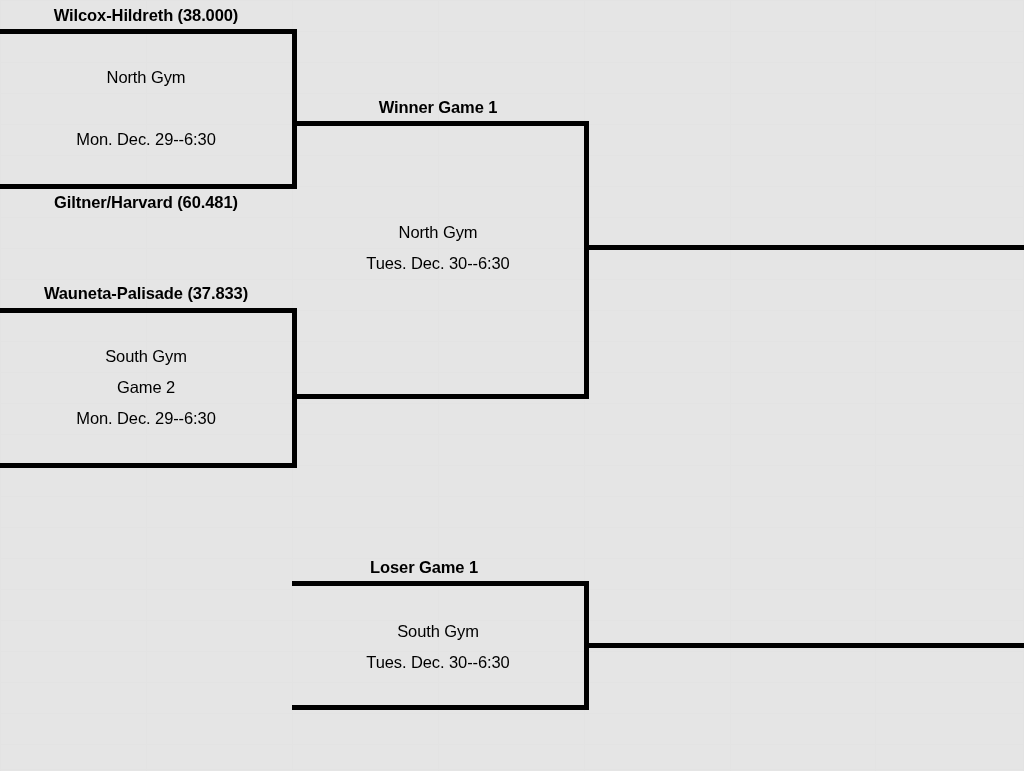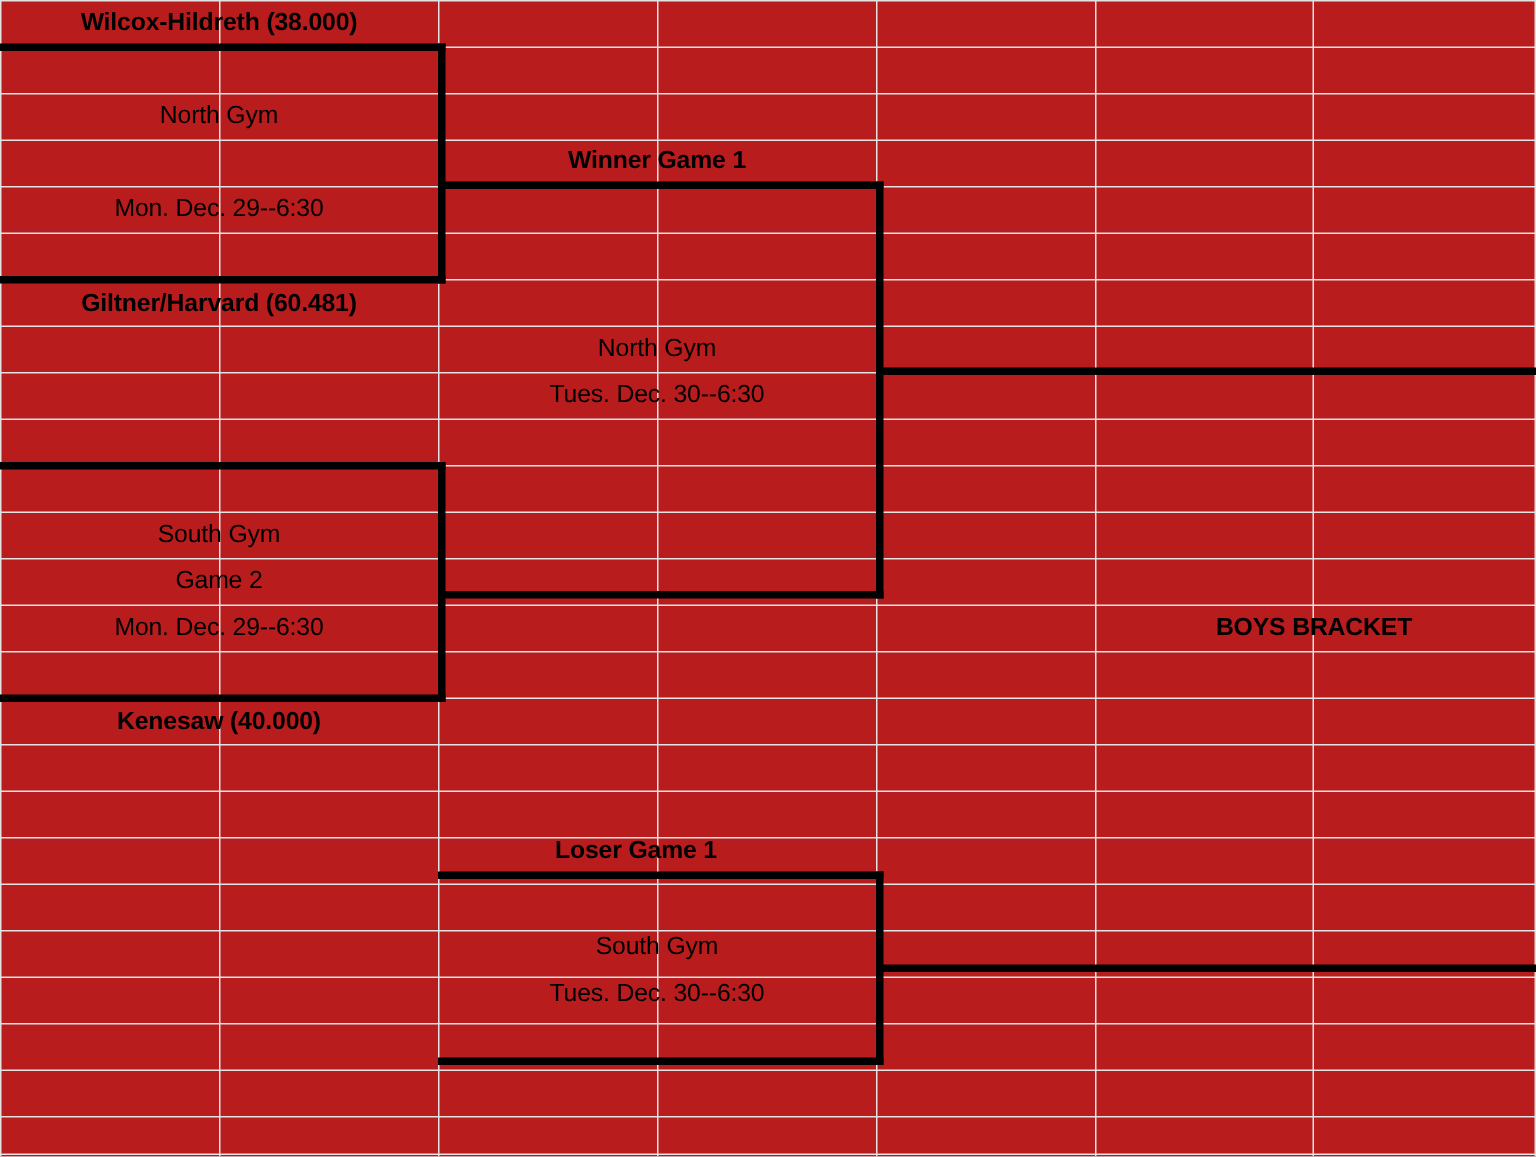--- a/index.html
+++ b/index.html
@@ -8,21 +8,21 @@
     padding: 0;
     background: #ffffff;
   }
   body {
     font-family: "Liberation Sans", sans-serif;
   }
   #sheet {
     position: relative;
     width: 1024px;
     height: 771px;
-    background: #b91c1c;
+    background: #e5e5e5;
     overflow: hidden;
   }
   
   .gridline-v {
     position: absolute;
     top: 0;
     width: 1px;
     height: 771px;
     background: #e3e3e3;
   }
@@ -122,28 +122,27 @@
   <div class="bracket-h" style="left:292px;top:581px;width:297px"></div>
   <div class="bracket-h" style="left:292px;top:705px;width:297px"></div>
   <div class="bracket-v" style="left:584px;top:581px;height:129px"></div>
   <div class="bracket-h" style="left:584px;top:643px;width:440px"></div>
 
   <div class="cell bold" style="left:0px;top:0px;width:292px;height:30px">Wilcox-Hildreth (38.000)</div>
   <div class="cell plain" style="left:0px;top:62px;width:292px;height:31px">North Gym</div>
   <div class="cell plain" style="left:0px;top:124px;width:292px;height:31px">Mon. Dec. 29--6:30</div>
   <div class="cell bold" style="left:0px;top:188px;width:292px;height:29px">Giltner/Harvard (60.481)</div>
 
+  <div class="cell bold" style="left:0px;top:279px;width:292px;height:29px">Wauneta-Palisade (37.833)</div>
   <div class="cell plain" style="left:0px;top:341px;width:292px;height:31px">South Gym</div>
   <div class="cell plain" style="left:0px;top:372px;width:292px;height:31px">Game 2</div>
   <div class="cell plain" style="left:0px;top:403px;width:292px;height:31px">Mon. Dec. 29--6:30</div>
-  <div class="cell bold" style="left:0px;top:467px;width:292px;height:29px">Kenesaw (40.000)</div>
 
   <div class="cell bold" style="left:292px;top:93px;width:292px;height:29px">Winner Game 1</div>
   <div class="cell plain" style="left:292px;top:217px;width:292px;height:31px">North Gym</div>
   <div class="cell plain" style="left:292px;top:248px;width:292px;height:31px">Tues. Dec. 30--6:30</div>
 
   <div class="cell bold" style="left:278px;top:553px;width:292px;height:29px">Loser Game 1</div>
   <div class="cell plain" style="left:292px;top:616px;width:292px;height:31px">South Gym</div>
   <div class="cell plain" style="left:292px;top:647px;width:292px;height:31px">Tues. Dec. 30--6:30</div>
 
-  <div class="cell bold" style="left:730px;top:403px;width:292px;height:31px">BOYS BRACKET</div>
 
 </div>
 
 </body></html>

